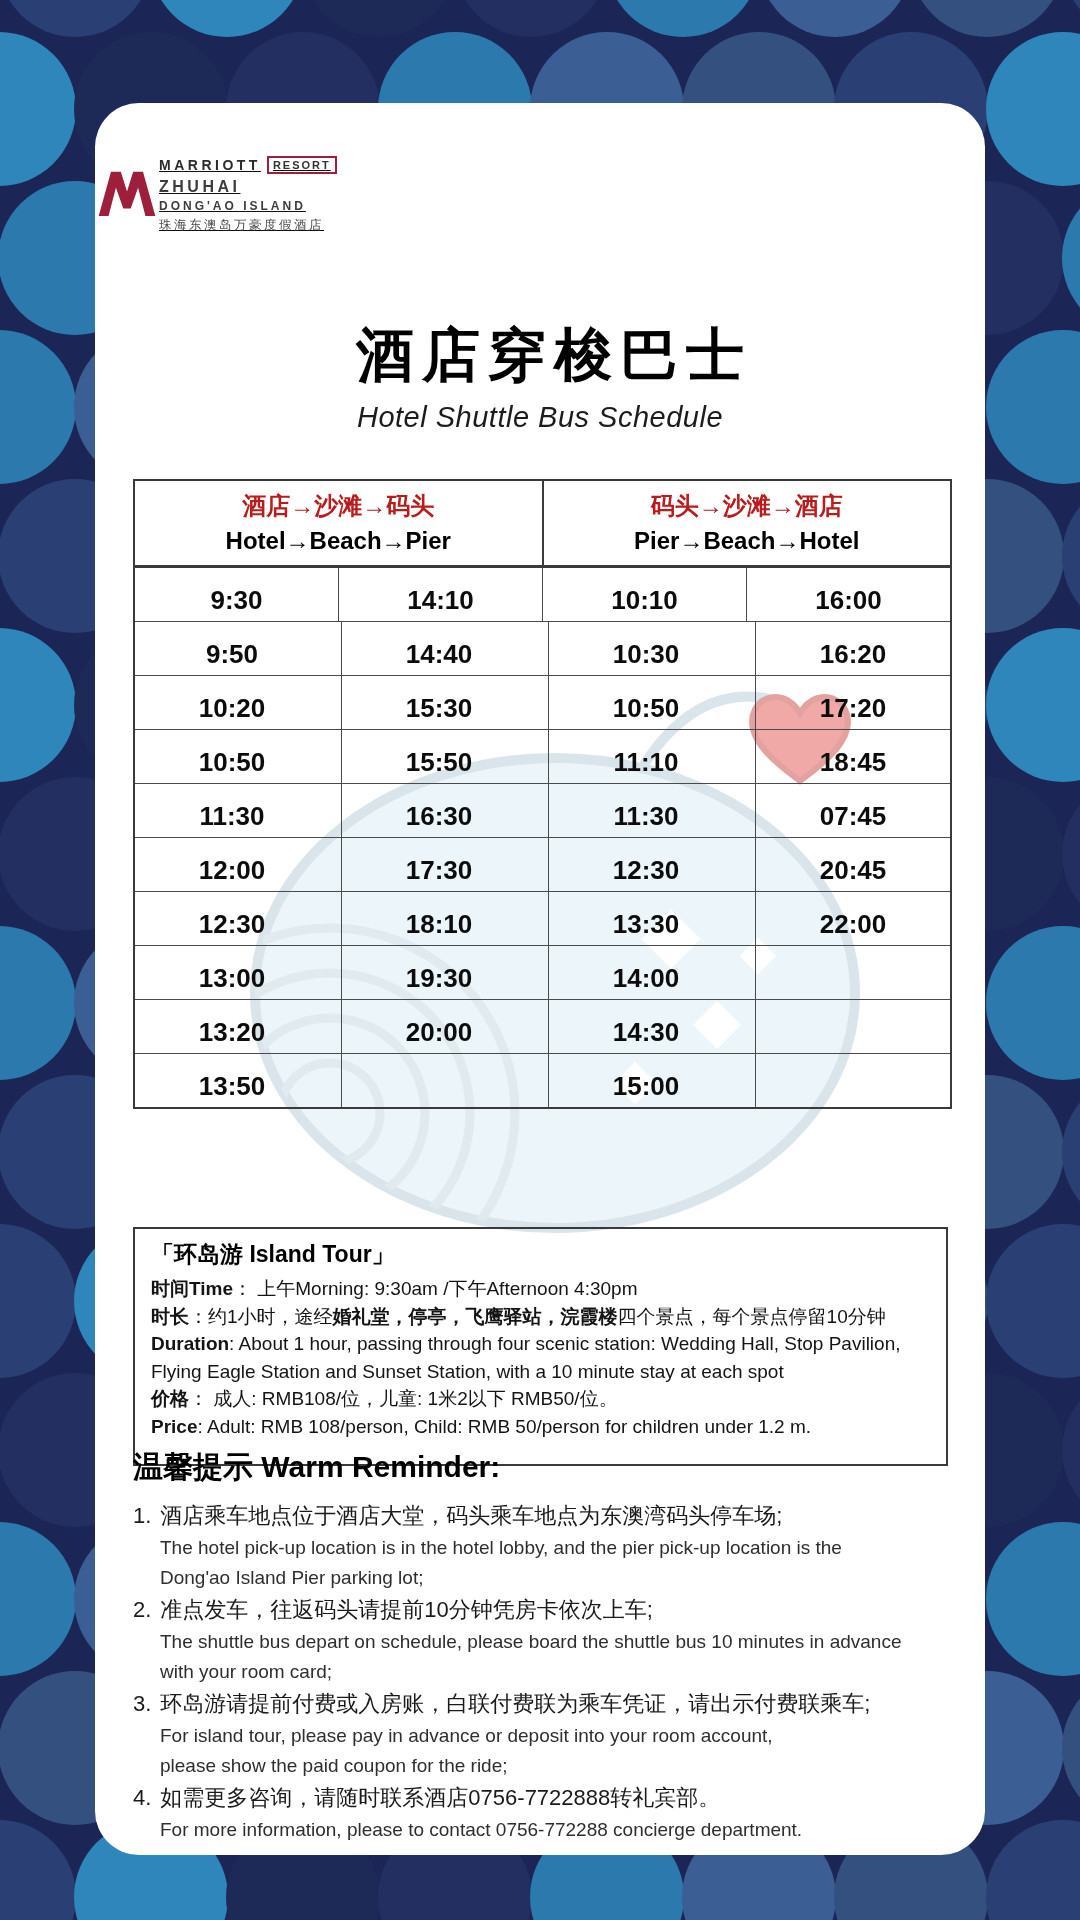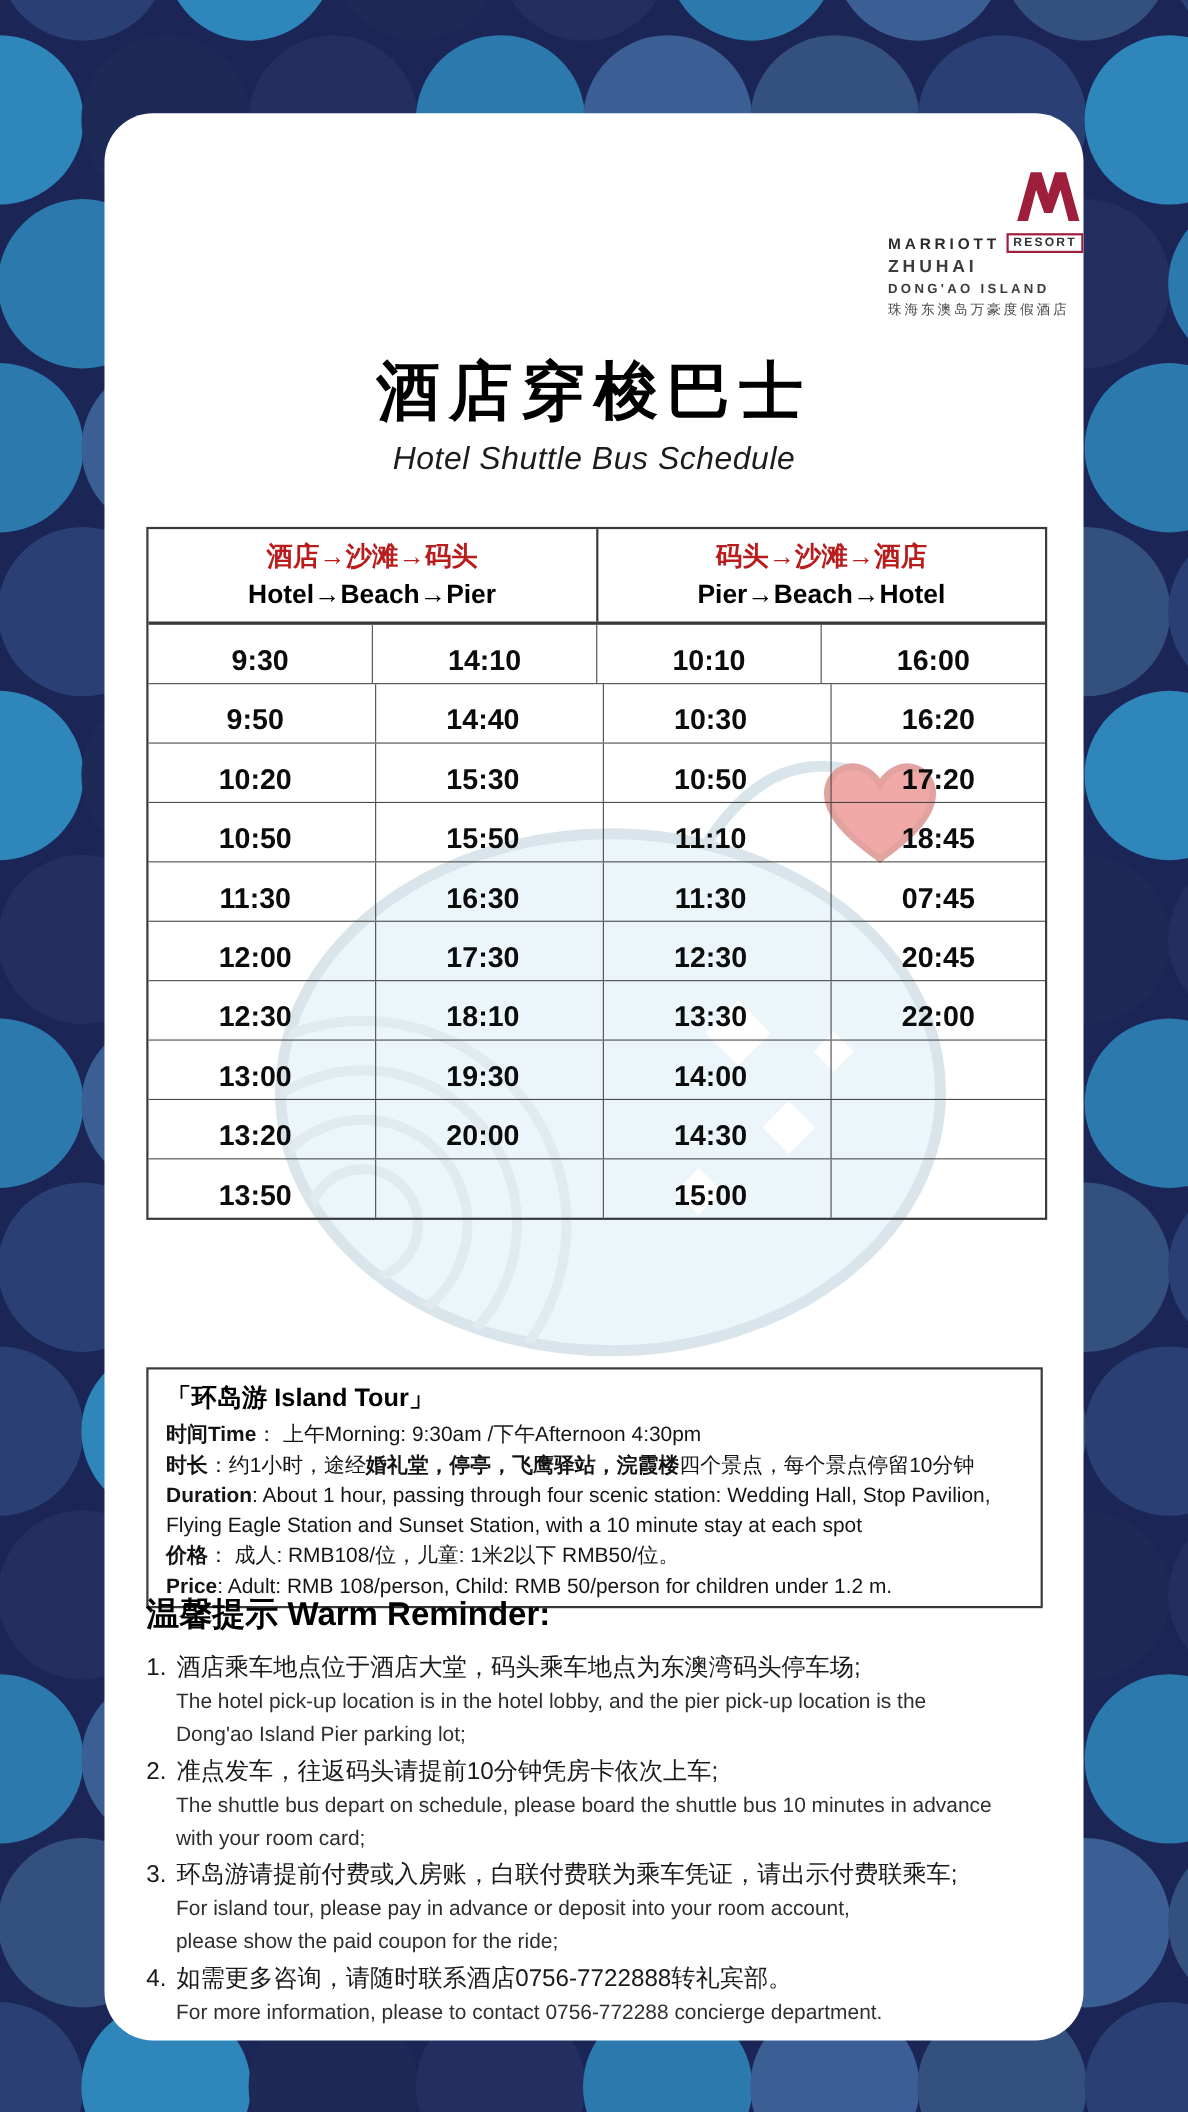--- a/index.html
+++ b/index.html
@@ -8,50 +8,50 @@
     background:#1b2656;
     font-family:"Liberation Sans","DejaVu Sans",sans-serif;
     color:#111;
   }
   #bg{position:absolute;left:0;top:0;width:1080px;height:1920px;z-index:0;}
   .card{
     position:absolute;left:95px;top:103px;width:890px;height:1752px;
     background:#ffffff;border-radius:44px;z-index:1;overflow:hidden;
   }
   
-  .logo{position:absolute;top:46px;left:0;right:0;display:flex;flex-direction:column;align-items:flex-end;}
+  .logo{position:absolute;top:46px;left:0;right:0;display:flex;flex-direction:row;align-items:center;text-decoration:underline;}
   .logo-m{width:64px;height:56px;}
   .logo-text{margin-top:7px;text-align:left;}
   .brandline{display:flex;align-items:center;}
   .wordmark{font-size:14px;font-weight:bold;letter-spacing:3.5px;color:#2b2b2b;}
   .resort-badge{border:2px solid #9d1f3c;font-size:11px;font-weight:bold;letter-spacing:2px;color:#333;padding:1px 4px;margin-left:6px;}
   .city{font-size:16px;font-weight:bold;letter-spacing:3.5px;color:#3c3c3c;margin-top:4px;}
   .island{font-size:12px;font-weight:bold;letter-spacing:3px;color:#3c3c3c;margin-top:3px;}
   .cnname{font-size:12.5px;letter-spacing:2.5px;color:#4a4a4a;margin-top:4px;}
   
   .title-zh{position:absolute;top:214px;left:0;width:100%;text-align:center;
-    font-size:58px;font-weight:bold;letter-spacing:8px;color:#000;}
+    font-size:58px;font-weight:bold;letter-spacing:8px;color:#000;padding-left:14px;}
   .title-en{position:absolute;top:298px;left:0;width:100%;text-align:center;
     font-size:29px;color:#1c1c1c;letter-spacing:.5px;font-style:italic;}
   
   .whale{position:absolute;left:140px;top:540px;width:660px;height:610px;opacity:.5;z-index:1;}
   
   .sched{position:absolute;left:38px;top:376px;width:815px;border:2.5px solid #3a3a3a;z-index:2;background:transparent;}
   .thead{display:flex;border-bottom:3px solid #3a3a3a;}
   .thcell{width:50%;text-align:center;padding:9px 0 10px;}
   .thcell + .thcell{border-left:2px solid #3a3a3a;}
   .th-zh{font-size:24px;font-weight:bold;color:#b91c1c;}
   .th-en{font-size:24px;font-weight:bold;color:#000;margin-top:5px;}
   .trow{display:flex;}
   .trow + .trow{border-top:1.5px solid #4a4a4a;gap:12px;}
   .tcell{width:25%;height:53px;line-height:64.5px;text-align:center;font-size:26px;font-weight:bold;color:#0c0c0c;}
   .tcell + .tcell{border-left:1.5px solid #4a4a4a;}
   
   .tour{position:absolute;left:38px;top:1124px;width:815px;box-sizing:border-box;
-    border:2px solid #3a3a3a;padding:10px 16px 4px;z-index:2;background:transparent;margin-top:16px;}
+    border:2px solid #3a3a3a;padding:10px 16px 24px;z-index:2;background:transparent;}
   .tour-title{font-size:23px;font-weight:bold;color:#000;margin-bottom:5px;}
   .tline{font-size:19px;line-height:27.5px;color:#141414;}
   .tline .b{font-weight:bold;}
   
   .rtitle{position:absolute;left:38px;top:1344px;font-size:30px;font-weight:bold;color:#000;z-index:2;}
   .rlist{position:absolute;left:38px;top:1396px;width:800px;z-index:2;}
   .rzh{font-size:22px;line-height:34px;color:#1a1a1a;}
   .rnum{margin-right:9px;}
   .ren{font-size:19px;line-height:30px;color:#2e2e2e;padding-left:27px;}
 </style>

